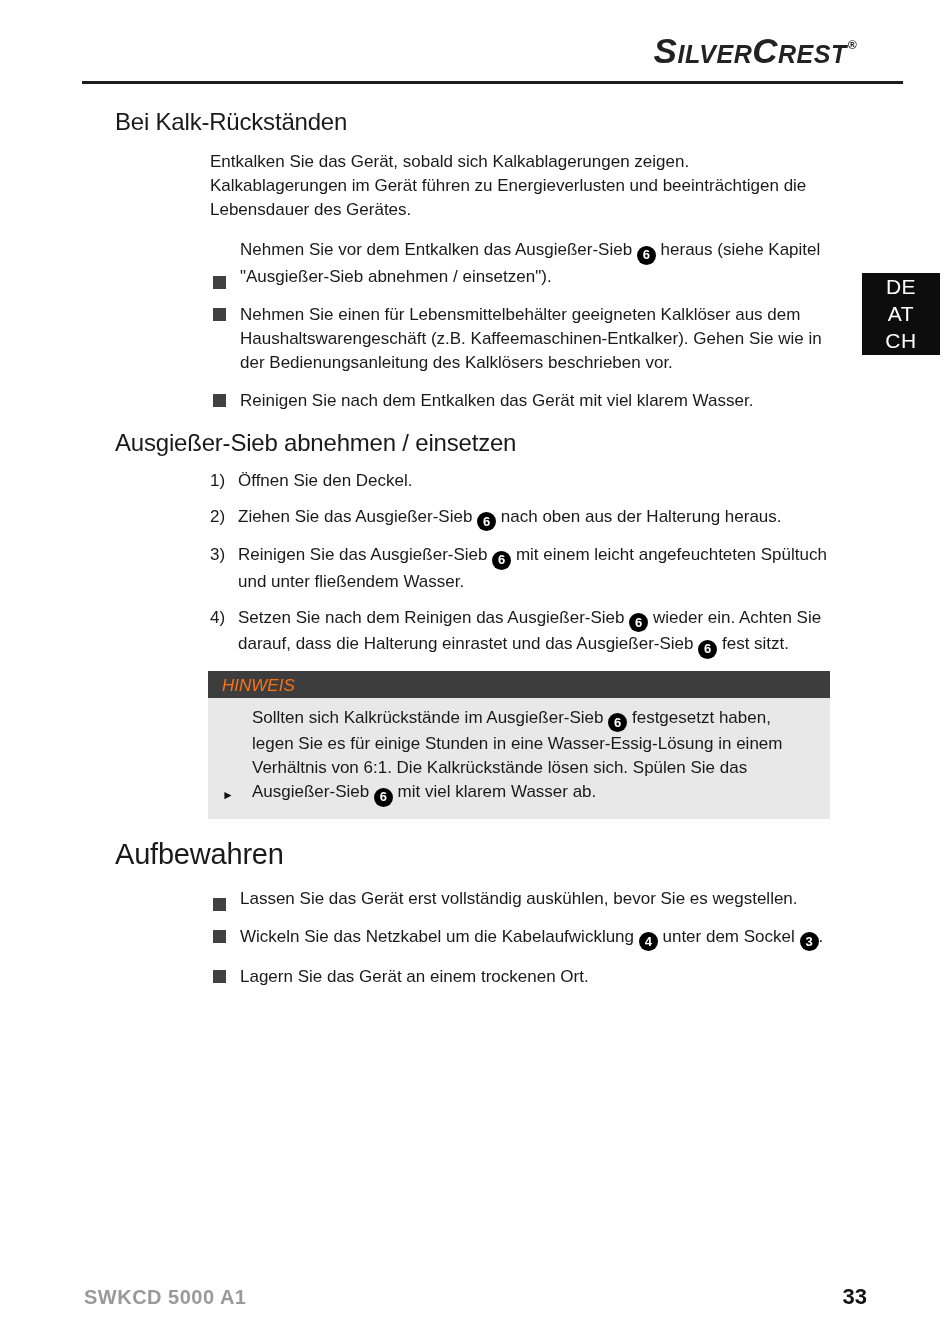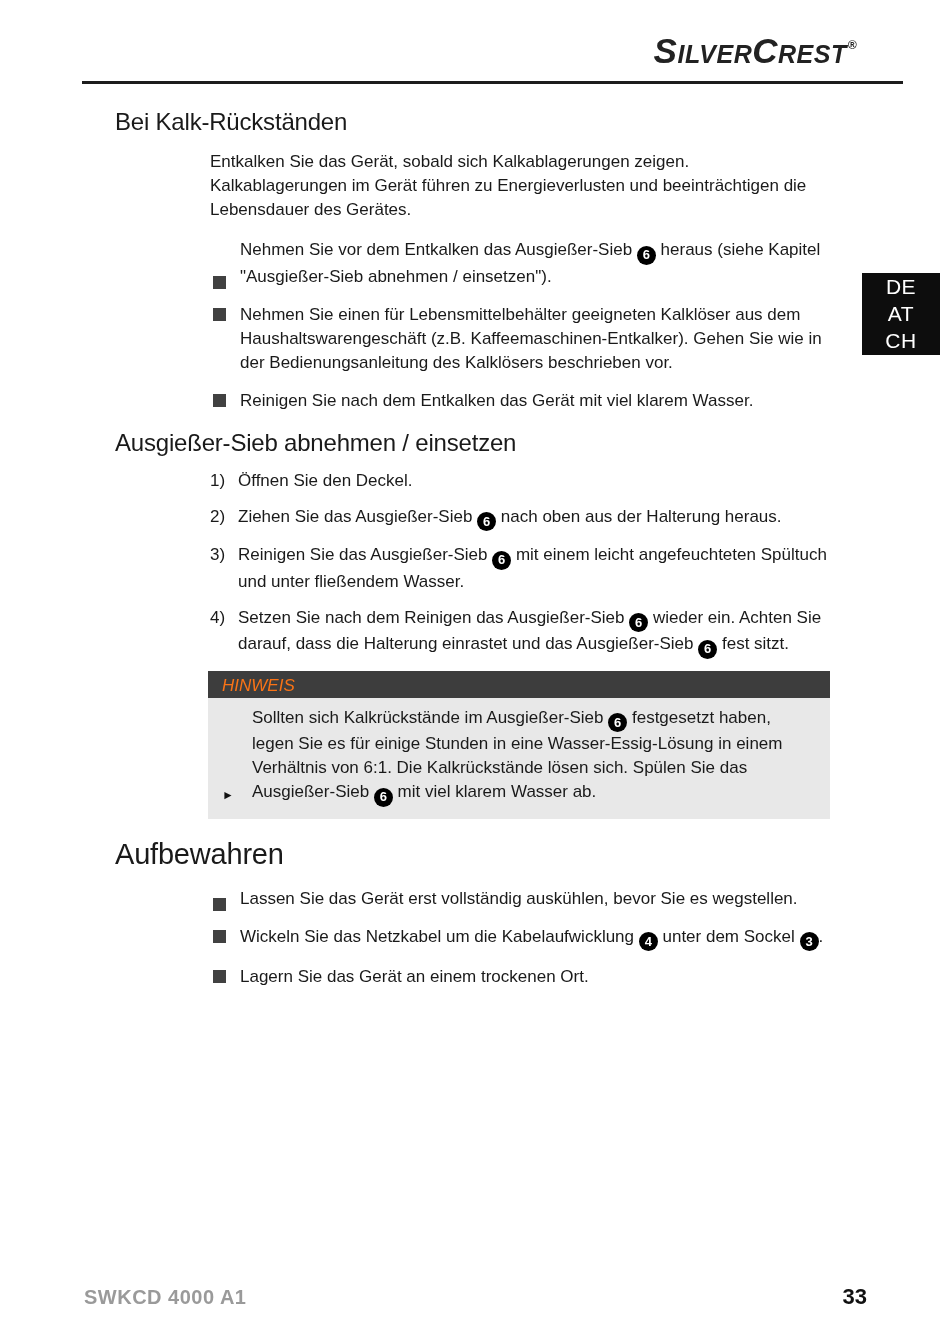--- a/index.html
+++ b/index.html
@@ -147,17 +147,17 @@
         </div>
         <div class="li">
           <span class="sq"></span>
           <span class="li-text">Lagern Sie das Gerät an einem trockenen Ort.</span>
         </div>
       </div>
 
   </div>
 
   <div class="footer">
-    <span class="model">SWKCD 4000 A1</span>
+    <span class="model">SWKCD 5000 A1</span>
     <span class="pagenum">33</span>
   </div>
 
 </div>
 
 </body></html>

